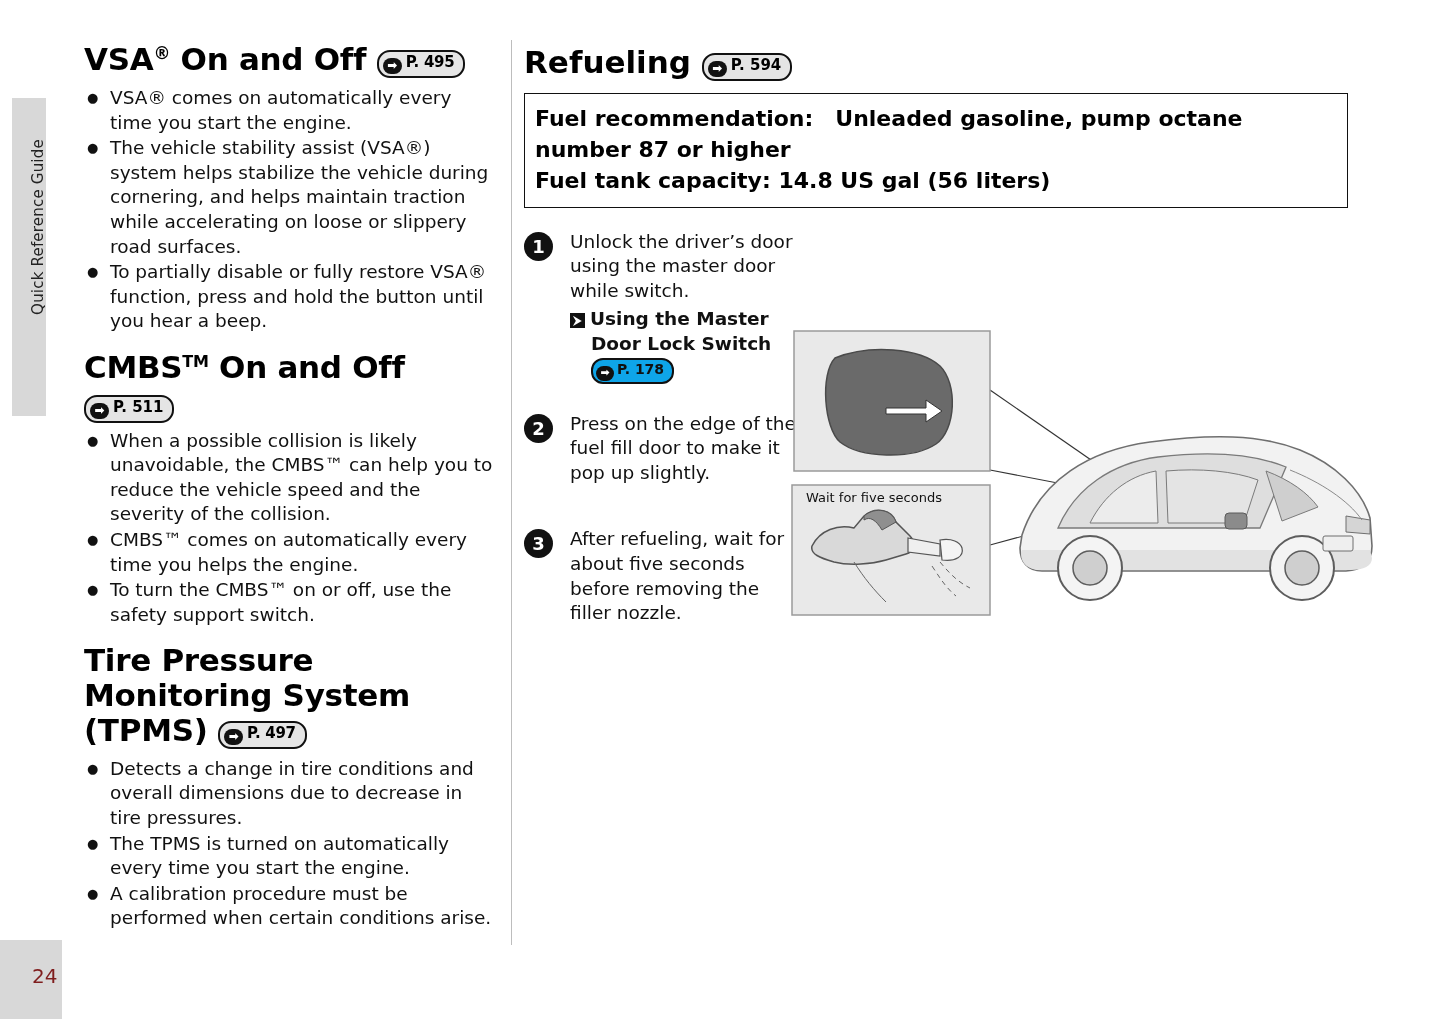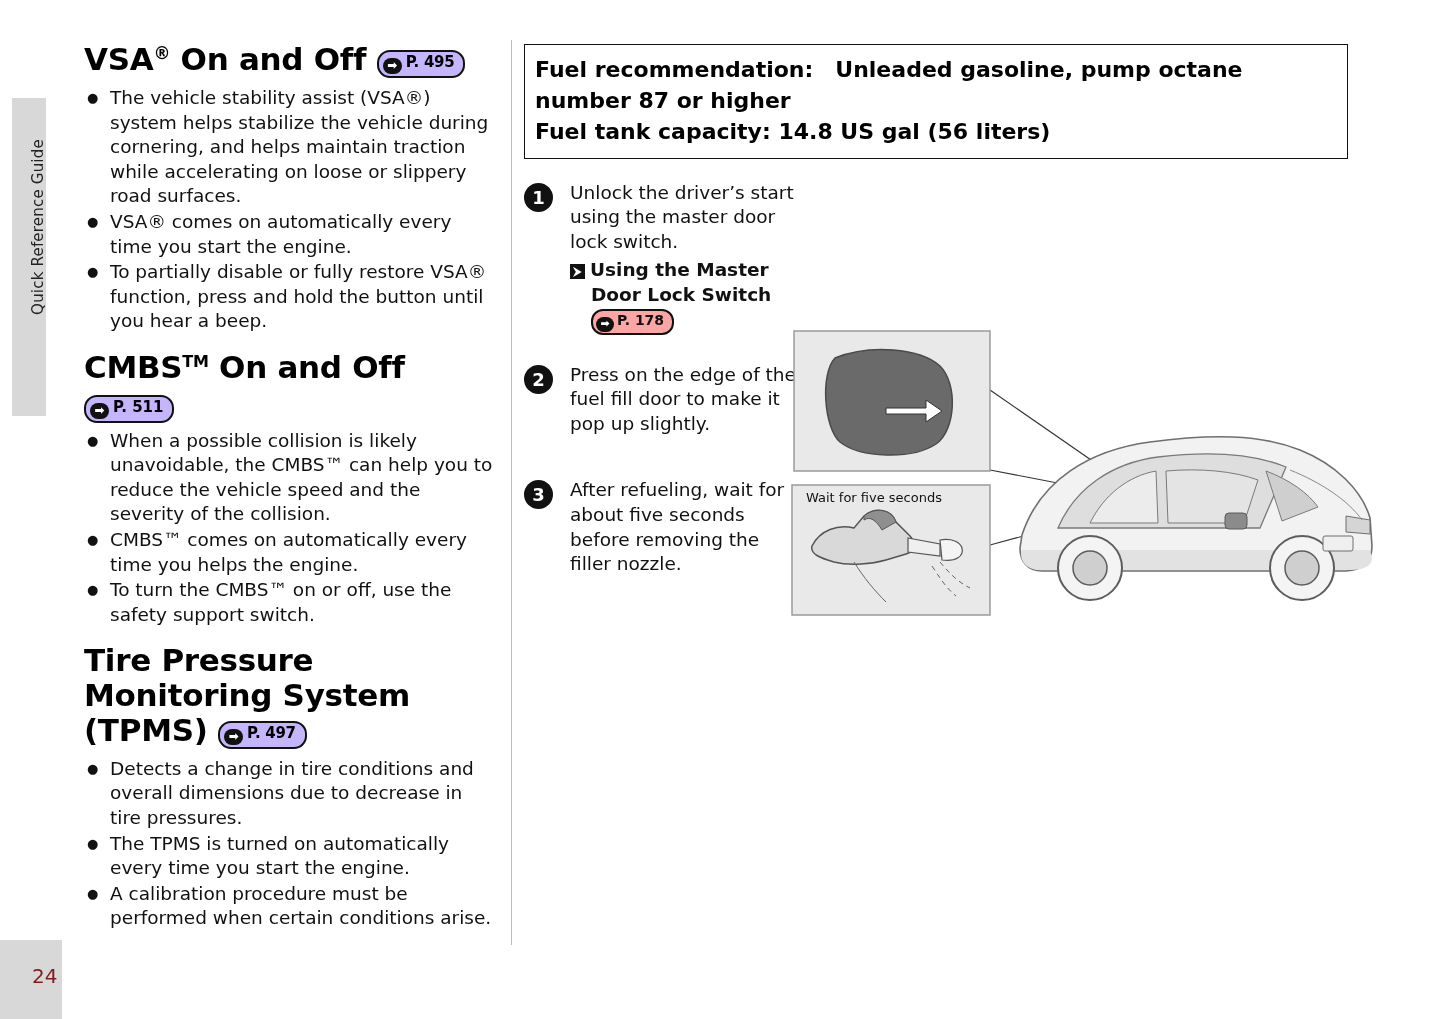--- a/index.html
+++ b/index.html
@@ -101,21 +101,21 @@
   .pref {
     display: inline-block;
     border: 2px solid #111;
     border-radius: 13px;
     padding: 1px 9px 2px 4px;
     font-size: 15px;
     font-weight: bold;
     line-height: 1.25;
     vertical-align: 3px;
     white-space: nowrap;
-    background: #c4b5fd;
+    background: #e5e5e5;
     color: #000;
   }
   .pref .arrowbox {
     display: inline-block;
     width: 19px;
     height: 16px;
     background: #111;
     border-radius: 9px;
     color: #fff;
     text-align: center;
@@ -215,21 +215,21 @@
     vertical-align: 1px;
   }
   .subref .indent { display: block; margin-left: 21px; }
   .pref-sm {
     display: inline-block;
     border: 2px solid #111;
     border-radius: 12px;
     padding: 0px 8px 1px 3px;
     font-size: 14px;
     font-weight: bold;
-    background: #fca5a5;
+    background: #0ea5e9;
   }
   .pref-sm .arrowbox {
     display: inline-block;
     width: 18px;
     height: 15px;
     background: #111;
     border-radius: 8px;
     color: #fff;
     text-align: center;
     line-height: 14px;
@@ -266,22 +266,22 @@
   <div class="col-divider"></div>
 
   <div class="left-col">
 
     
     <h1 class="sec-title">
       <span>VSA</span><span class="sup">®</span><span> On and Off</span>
       <span class="pref"><span class="arrowbox">➡</span><span>P. 495</span></span>
     </h1>
     <ul class="bullets">
+      <li>VSA® comes on automatically every time you start the engine.</li>
       <li>The vehicle stability assist (VSA®) system helps stabilize the vehicle during cornering, and helps maintain traction while accelerating on loose or slippery road surfaces.</li>
-      <li>VSA® comes on automatically every time you start the engine.</li>
       <li>To partially disable or fully restore VSA® function, press and hold the button until you hear a beep.</li>
     </ul>
 
     
     <h1 class="sec-title">
       <span>CMBS</span><span class="tm">TM</span><span> On and Off</span>
     </h1>
     <span class="pref pref-standalone"><span class="arrowbox">➡</span><span>P. 511</span></span>
     <ul class="bullets">
       <li>When a possible collision is likely unavoidable, the CMBS™ can help you to reduce the vehicle speed and the severity of the collision.</li>
@@ -295,30 +295,34 @@
       <span class="pref"><span class="arrowbox">➡</span><span>P. 497</span></span>
     </h1>
     <ul class="bullets">
       <li>Detects a change in tire conditions and overall dimensions due to decrease in tire pressures.</li>
       <li>The TPMS is turned on automatically every time you start the engine.</li>
       <li>A calibration procedure must be performed when certain conditions arise.</li>
     </ul>
   </div>
 
   <div class="right-col">
+    <h1 class="sec-title-r">
+      <span>Refueling</span>
+      <span class="pref"><span class="arrowbox">➡</span><span>P. 594</span></span>
+    </h1>
 
     <div class="fuel-box">
       <div>Fuel recommendation: Unleaded gasoline, pump octane number 87 or higher</div>
       <div>Fuel tank capacity: 14.8 US gal (56 liters)</div>
     </div>
 
     <div class="step">
       <div class="step-num">1</div>
       <div class="step-text">
-        <span>Unlock the driver’s start using the master door lock switch.</span>
+        <span>Unlock the driver’s door using the master door while switch.</span>
         <div class="subref">
           <span class="sq">⮞</span><span>Using the Master</span>
           <span class="indent">Door Lock Switch</span>
           <span class="indent">
             <span class="pref-sm"><span class="arrowbox">➡</span><span>P. 178</span></span>
           </span>
         </div>
       </div>
     </div>
 

